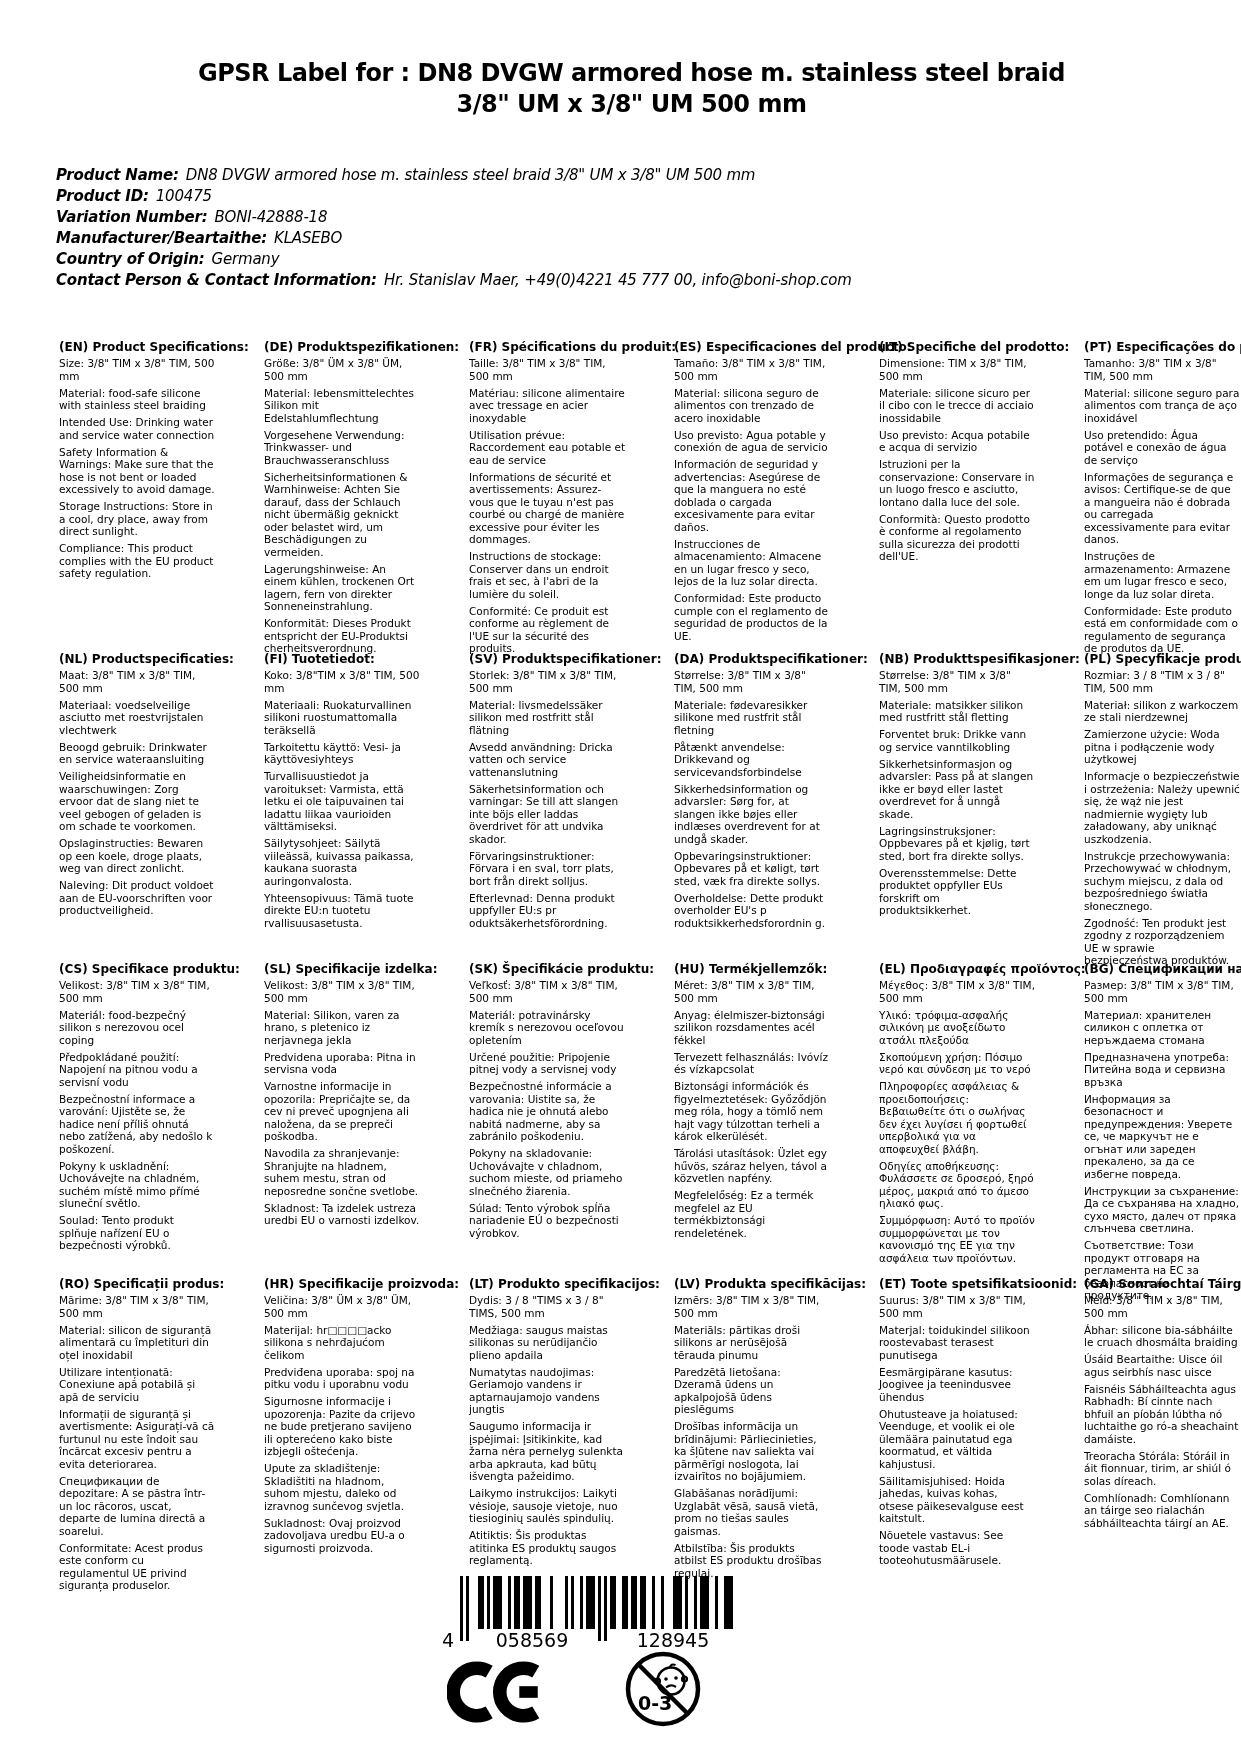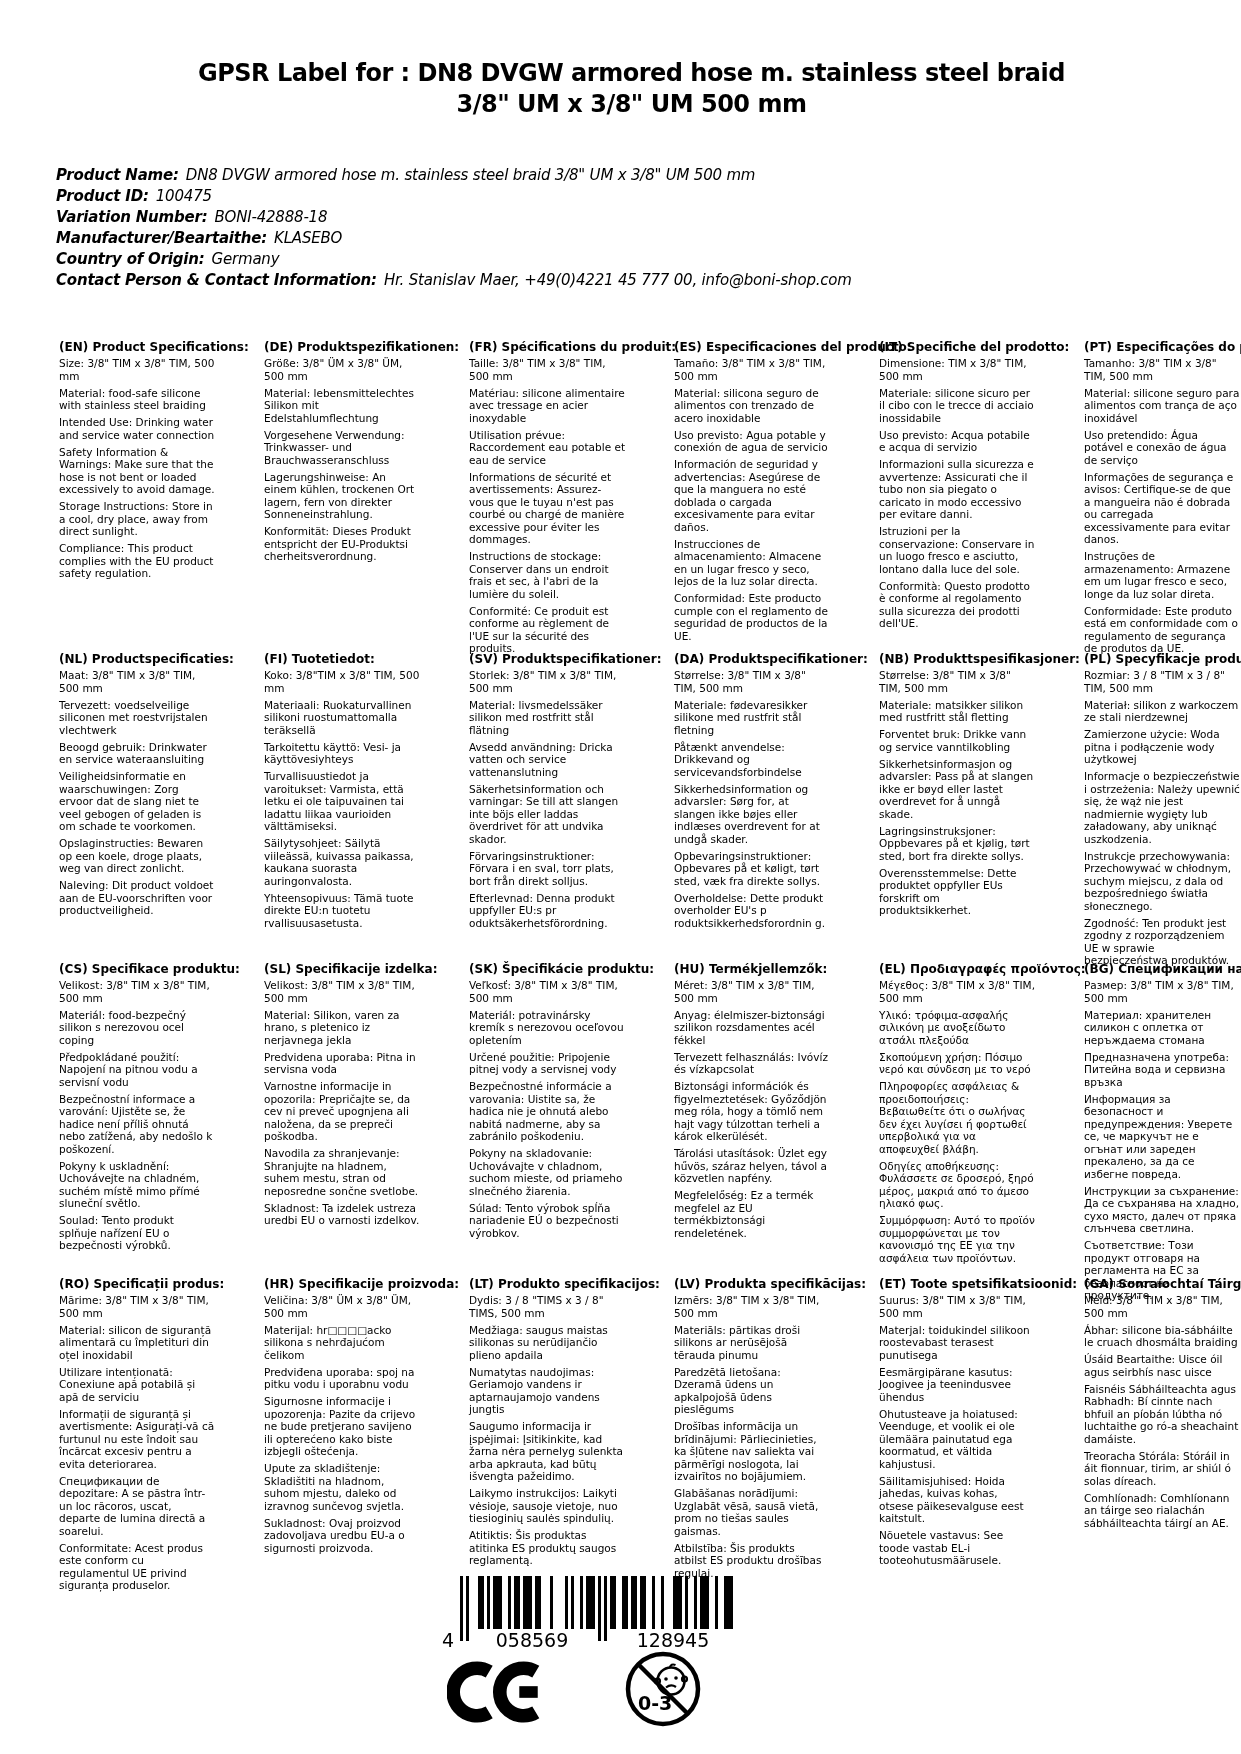--- a/index.html
+++ b/index.html
@@ -47,20 +47,21 @@
         <p>Intended Use: Drinking water and service water connection</p>
         <p>Safety Information &amp; Warnings: Make sure that the hose is not bent or loaded excessively to avoid damage.</p>
         <p>Storage Instructions: Store in a cool, dry place, away from direct sunlight.</p>
         <p>Compliance: This product complies with the EU product safety regulation.</p>
       </div>
       <div class="cell">
         <div class="cell-header">(DE) Produktspezifikationen:</div>
         <p>Größe: 3/8" ÜM x 3/8" ÜM, 500 mm</p>
         <p>Material: lebensmittelechtes Silikon mit Edelstahlumflechtung</p>
         <p>Vorgesehene Verwendung: Trinkwasser- und Brauchwasseranschluss</p>
+        <p>Sicherheitsinformationen &amp; Warnhinweise: Achten Sie darauf, dass der Schlauch nicht übermäßig geknickt oder belastet wird, um Beschädigungen zu vermeiden.</p>
         <p>Lagerungshinweise: An einem kühlen, trockenen Ort lagern, fern von direkter Sonneneinstrahlung.</p>
         <p>Konformität: Dieses Produkt entspricht der EU-Produktsi cherheitsverordnung.</p>
       </div>
       <div class="cell">
         <div class="cell-header">(FR) Spécifications du produit:</div>
         <p>Taille: 3/8" TIM x 3/8" TIM, 500 mm</p>
         <p>Matériau: silicone alimentaire avec tressage en acier inoxydable</p>
         <p>Utilisation prévue: Raccordement eau potable et eau de service</p>
         <p>Informations de sécurité et avertissements: Assurez-vous que le tuyau n'est pas courbé ou chargé de manière excessive pour éviter les dommages.</p>
         <p>Instructions de stockage: Conserver dans un endroit frais et sec, à l'abri de la lumière du soleil.</p>
@@ -73,37 +74,36 @@
         <p>Uso previsto: Agua potable y conexión de agua de servicio</p>
         <p>Información de seguridad y advertencias: Asegúrese de que la manguera no esté doblada o cargada excesivamente para evitar daños.</p>
         <p>Instrucciones de almacenamiento: Almacene en un lugar fresco y seco, lejos de la luz solar directa.</p>
         <p>Conformidad: Este producto cumple con el reglamento de seguridad de productos de la UE.</p>
       </div>
       <div class="cell">
         <div class="cell-header">(IT) Specifiche del prodotto:</div>
         <p>Dimensione: TIM x 3/8" TIM, 500 mm</p>
         <p>Materiale: silicone sicuro per il cibo con le trecce di acciaio inossidabile</p>
         <p>Uso previsto: Acqua potabile e acqua di servizio</p>
-        <p>Informazioni sulla sicurezza e avvertenze: Assicurati che il tubo non sia piegato o caricato in modo eccessivo per evitare danni.</p>
         <p>Istruzioni per la conservazione: Conservare in un luogo fresco e asciutto, lontano dalla luce del sole.</p>
         <p>Conformità: Questo prodotto è conforme al regolamento sulla sicurezza dei prodotti dell'UE.</p>
       </div>
       <div class="cell">
         <div class="cell-header">(PT) Especificações do produto:</div>
         <p>Tamanho: 3/8" TIM x 3/8" TIM, 500 mm</p>
         <p>Material: silicone seguro para alimentos com trança de aço inoxidável</p>
         <p>Uso pretendido: Água potável e conexão de água de serviço</p>
         <p>Informações de segurança e avisos: Certifique-se de que a mangueira não é dobrada ou carregada excessivamente para evitar danos.</p>
         <p>Instruções de armazenamento: Armazene em um lugar fresco e seco, longe da luz solar direta.</p>
         <p>Conformidade: Este produto está em conformidade com o regulamento de segurança de produtos da UE.</p>
       </div>
       <div class="cell">
         <div class="cell-header">(NL) Productspecificaties:</div>
         <p>Maat: 3/8" TIM x 3/8" TIM, 500 mm</p>
-        <p>Tervezett: voedselveilige siliconen met roestvrijstalen vlechtwerk</p>
+        <p>Materiaal: voedselveilige asciutto met roestvrijstalen vlechtwerk</p>
         <p>Beoogd gebruik: Drinkwater en service wateraansluiting</p>
         <p>Veiligheidsinformatie en waarschuwingen: Zorg ervoor dat de slang niet te veel gebogen of geladen is om schade te voorkomen.</p>
         <p>Opslaginstructies: Bewaren op een koele, droge plaats, weg van direct zonlicht.</p>
         <p>Naleving: Dit product voldoet aan de EU-voorschriften voor productveiligheid.</p>
       </div>
       <div class="cell">
         <div class="cell-header">(FI) Tuotetiedot:</div>
         <p>Koko: 3/8"TIM x 3/8" TIM, 500 mm</p>
         <p>Materiaali: Ruokaturvallinen silikoni ruostumattomalla teräksellä</p>
         <p>Tarkoitettu käyttö: Vesi- ja käyttövesiyhteys</p>

